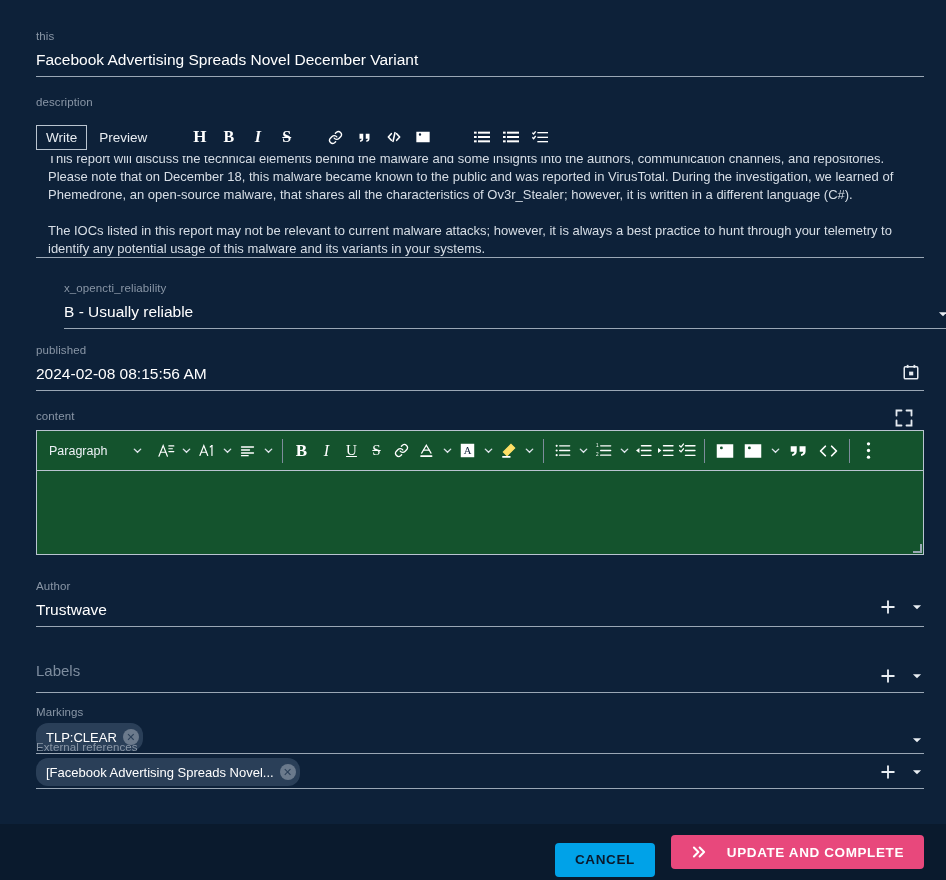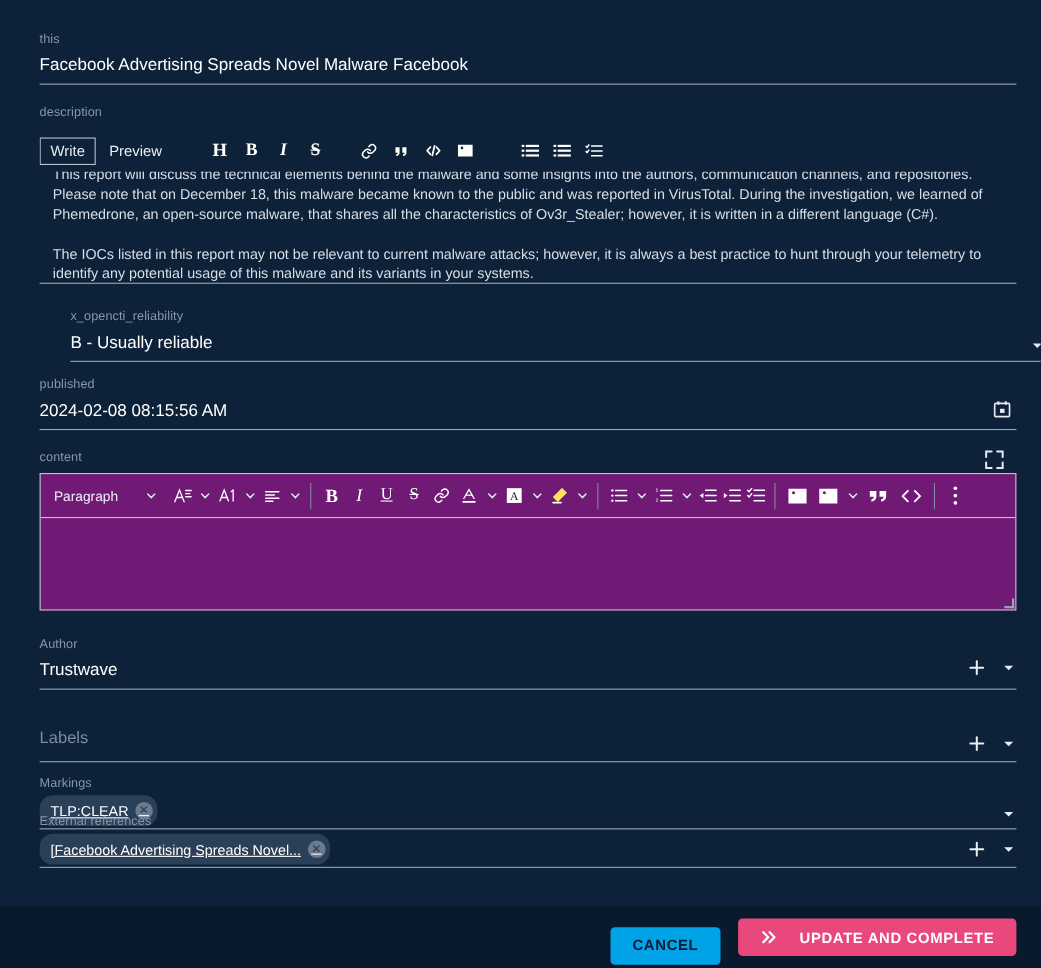--- a/index.html
+++ b/index.html
@@ -81,21 +81,21 @@
     line-height: 18px;
     color: #d7dee6;
   }
   .desc-text p { margin: 0 0 18px 0; }
 
   
   .ck-wrap {
     position: absolute; left: 36px; top: 430px;
     width: 888px; height: 125px;
     border: 1px solid #b9c4d0;
-    background: #701a75;
+    background: #14532d;
   }
   .ck-toolbar {
     height: 40px;
     display: flex; align-items: center;
     border-bottom: 1px solid #b9c4d0;
     padding: 0 4px;
   }
   .ck-dd {
     display: flex; align-items: center;
     height: 28px; padding: 0 4px 0 8px;
@@ -135,21 +135,20 @@
   .chip {
     display: inline-flex; align-items: center;
     height: 28px;
     background: #2a3f58;
     border-radius: 12px;
     padding: 0 4px 0 10px;
     font-size: 13px;
     color: #ffffff;
     margin-top: 4px;
     max-width: 420px;
-    text-decoration: underline;
   }
   .chip-x {
     width: 16px; height: 16px; border-radius: 50%;
     background: #6b7a8c; color: #2a3f58;
     display: inline-flex; align-items: center; justify-content: center;
     font-size: 11px; margin-left: 6px; cursor: pointer;
     line-height: 1;
   }
   .adorn {
     position: absolute; right: 0; bottom: 4px;
@@ -182,21 +181,21 @@
   .btn-complete { background: #e8487c; color: #ffffff; padding: 0 20px; gap: 20px; }
   .btn-complete .chev { display: inline-flex; align-items: center; }
 </style>
 </head>
 <body>
 
 <div class="page">
 
   <div class="field" style="top:29px;">
     <div class="flabel">this</div>
-    <div class="fvalue">Facebook Advertising Spreads Novel Malware Facebook</div>
+    <div class="fvalue">Facebook Advertising Spreads Novel December Variant</div>
     <div class="underline" style="margin-top:5px;"></div>
   </div>
 
   <div class="field" style="top:95px;">
     <div class="flabel">description</div>
   </div>
 
   <div class="desc-box">
     <div class="desc-text">
       <p>This report will discuss the technical elements behind the malware and some insights into the authors, communication channels, and repositories. Please note that on December 18, this malware became known to the public and was reported in VirusTotal. During the investigation, we learned of Phemedrone, an open-source malware, that shares all the characteristics of Ov3r_Stealer; however, it is written in a different language (C#).</p>

